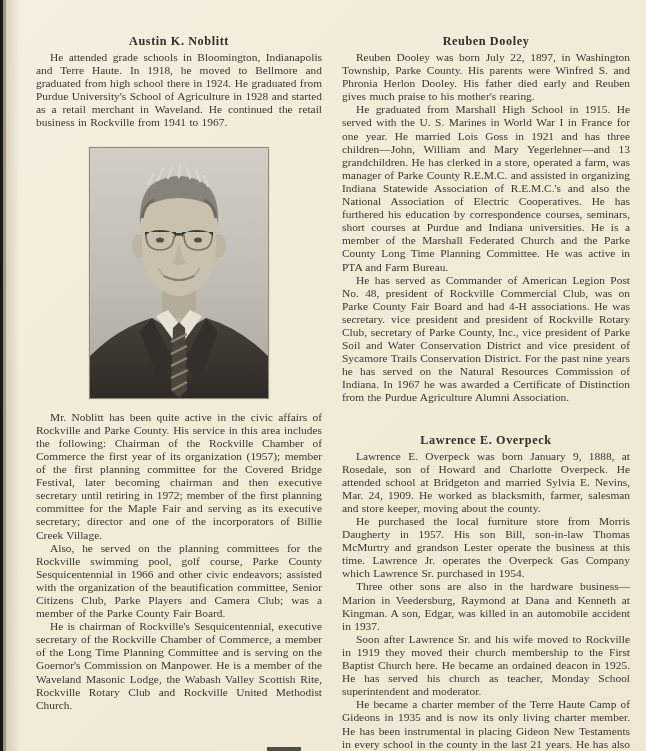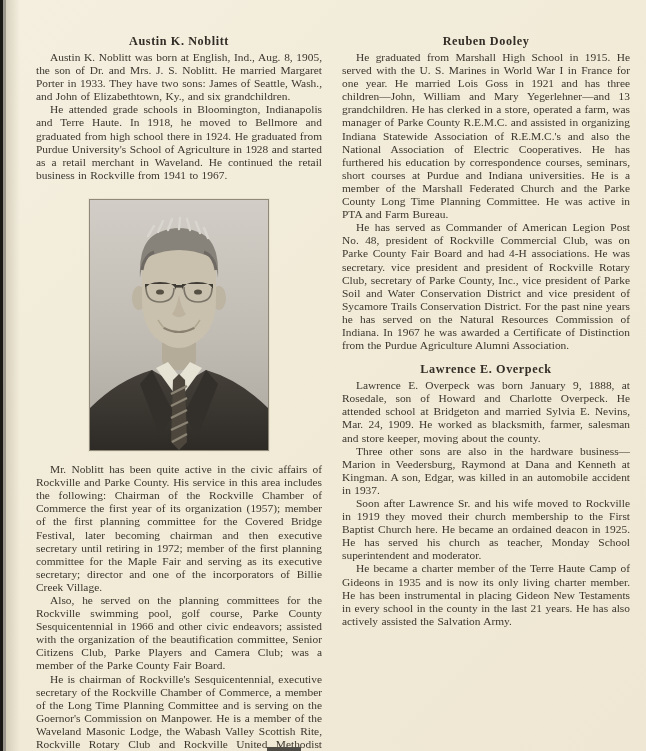--- a/index.html
+++ b/index.html
@@ -38,21 +38,21 @@
   .col-left  { left: 36px;  width: 286px; }
   .col-right { left: 342px; width: 288px; }
   h2.bio-title {
     font-size: 12.2px; line-height: 14px;
     font-weight: bold; text-align: center;
     letter-spacing: 0.6px;
     margin: 0 0 3px 0; color: #322d26;
     text-indent: 0;
   }
   .col-right h2.first { }
-  h2.second { margin-top: 10px; }
+  h2.second { margin-top: 28px; }
   p { margin: 0; text-indent: 14px; word-spacing: 0.5px; }
   .photo-wrap {
     text-align: center;
     margin: 17px 0 10px 0;
   }
   .photo-frame {
     display: inline-block;
     width: 178px; height: 250px;
     border: 1px solid #8f897a;
     box-shadow: 0 0 0 1px #e8e2cf;
@@ -70,21 +70,20 @@
 <body>
 
 <div class="page">
 
   <div class="scan-edge-black"></div>
   <div class="scan-edge-gray"></div>
   <div class="scan-edge-shadow"></div>
 
   <div class="col col-left">
     <h2 class="bio-title">Austin K. Noblitt</h2>
-    <p>Austin K. Noblitt was born at English, Ind., Aug. 8, 1905, the son of Dr. and Mrs. J. S. Noblitt. He married Margaret Porter in 1933. They have two sons: James of Seattle, Wash., and John of Elizabethtown, Ky., and six grandchildren.</p>
     <p>He attended grade schools in Bloomington, Indianapolis and Terre Haute. In 1918, he moved to Bellmore and graduated from high school there in 1924. He graduated from Purdue University's School of Agriculture in 1928 and started as a retail merchant in Waveland. He continued the retail business in Rockville from 1941 to 1967.</p>
 
     <div class="photo-wrap">
       <span class="photo-frame">
         <svg width="178" height="250" viewBox="0 0 178 250" xmlns="http://www.w3.org/2000/svg">
           <defs>
             <linearGradient id="bg" x1="0" y1="0" x2="0" y2="1">
               <stop offset="0" stop-color="#d2cec7"></stop>
               <stop offset="0.55" stop-color="#c0bcb3"></stop>
               <stop offset="1" stop-color="#aba79e"></stop>
@@ -134,24 +133,26 @@
       </span>
     </div>
 
     <p>Mr. Noblitt has been quite active in the civic affairs of Rockville and Parke County. His service in this area includes the following: Chairman of the Rockville Chamber of Commerce the first year of its organization (1957); member of the first planning committee for the Covered Bridge Festival, later becoming chairman and then executive secretary until retiring in 1972; member of the first planning committee for the Maple Fair and serving as its executive secretary; director and one of the incorporators of Billie Creek Village.</p>
     <p>Also, he served on the planning committees for the Rockville swimming pool, golf course, Parke County Sesquicentennial in 1966 and other civic endeavors; assisted with the organization of the beautification committee, Senior Citizens Club, Parke Players and Camera Club; was a member of the Parke County Fair Board.</p>
     <p>He is chairman of Rockville's Sesquicentennial, executive secretary of the Rockville Chamber of Commerce, a member of the Long Time Planning Committee and is serving on the Goernor's Commission on Manpower. He is a member of the Waveland Masonic Lodge, the Wabash Valley Scottish Rite, Rockville Rotary Club and Rockville United Methodist Church.</p>
   </div>
 
   <div class="col col-right">
     <h2 class="bio-title first">Reuben Dooley</h2>
+    <p>Reuben Dooley was born July 22, 1897, in Washington Township, Parke County. His parents were Winfred S. and Phronia Herlon Dooley. His father died early and Reuben gives much praise to his mother's rearing.</p>
     <p>He graduated from Marshall High School in 1915. He served with the U. S. Marines in World War I in France for one year. He married Lois Goss in 1921 and has three children—John, William and Mary Yegerlehner—and 13 grandchildren. He has clerked in a store, operated a farm, was manager of Parke County R.E.M.C. and assisted in organizing Indiana Statewide Association of R.E.M.C.'s and also the National Association of Electric Cooperatives. He has furthered his education by correspondence courses, seminars, short courses at Purdue and Indiana universities. He is a member of the Marshall Federated Church and the Parke County Long Time Planning Committee. He was active in PTA and Farm Bureau.</p>
     <p>He has served as Commander of American Legion Post No. 48, president of Rockville Commercial Club, was on Parke County Fair Board and had 4-H associations. He was secretary. vice president and president of Rockville Rotary Club, secretary of Parke County, Inc., vice president of Parke Soil and Water Conservation District and vice president of Sycamore Trails Conservation District. For the past nine years he has served on the Natural Resources Commission of Indiana. In 1967 he was awarded a Certificate of Distinction from the Purdue Agriculture Alumni Association.</p>
 
     <h2 class="bio-title second">Lawrence E. Overpeck</h2>
     <p>Lawrence E. Overpeck was born January 9, 1888, at Rosedale, son of Howard and Charlotte Overpeck. He attended school at Bridgeton and married Sylvia E. Nevins, Mar. 24, 1909. He worked as blacksmith, farmer, salesman and store keeper, moving about the county.</p>
+    <p>He purchased the local furniture store from Morris Daugherty in 1957. His son Bill, son-in-law Thomas McMurtry and grandson Lester operate the business at this time. Lawrence Jr. operates the Overpeck Gas Company which Lawrence Sr. purchased in 1954.</p>
     <p>Three other sons are also in the hardware business—Marion in Veedersburg, Raymond at Dana and Kenneth at Kingman. A son, Edgar, was killed in an automobile accident in 1937.</p>
     <p>Soon after Lawrence Sr. and his wife moved to Rockville in 1919 they moved their church membership to the First Baptist Church here. He became an ordained deacon in 1925. He has served his church as teacher, Monday School superintendent and moderator.</p>
     <p>He became a charter member of the Terre Haute Camp of Gideons in 1935 and is now its only living charter member. He has been instrumental in placing Gideon New Testaments in every school in the county in the last 21 years. He has also actively assisted the Salvation Army.</p>
   </div>
 
   <div class="bottom-cut-mark"></div>
 </div>
 
 </body></html>

